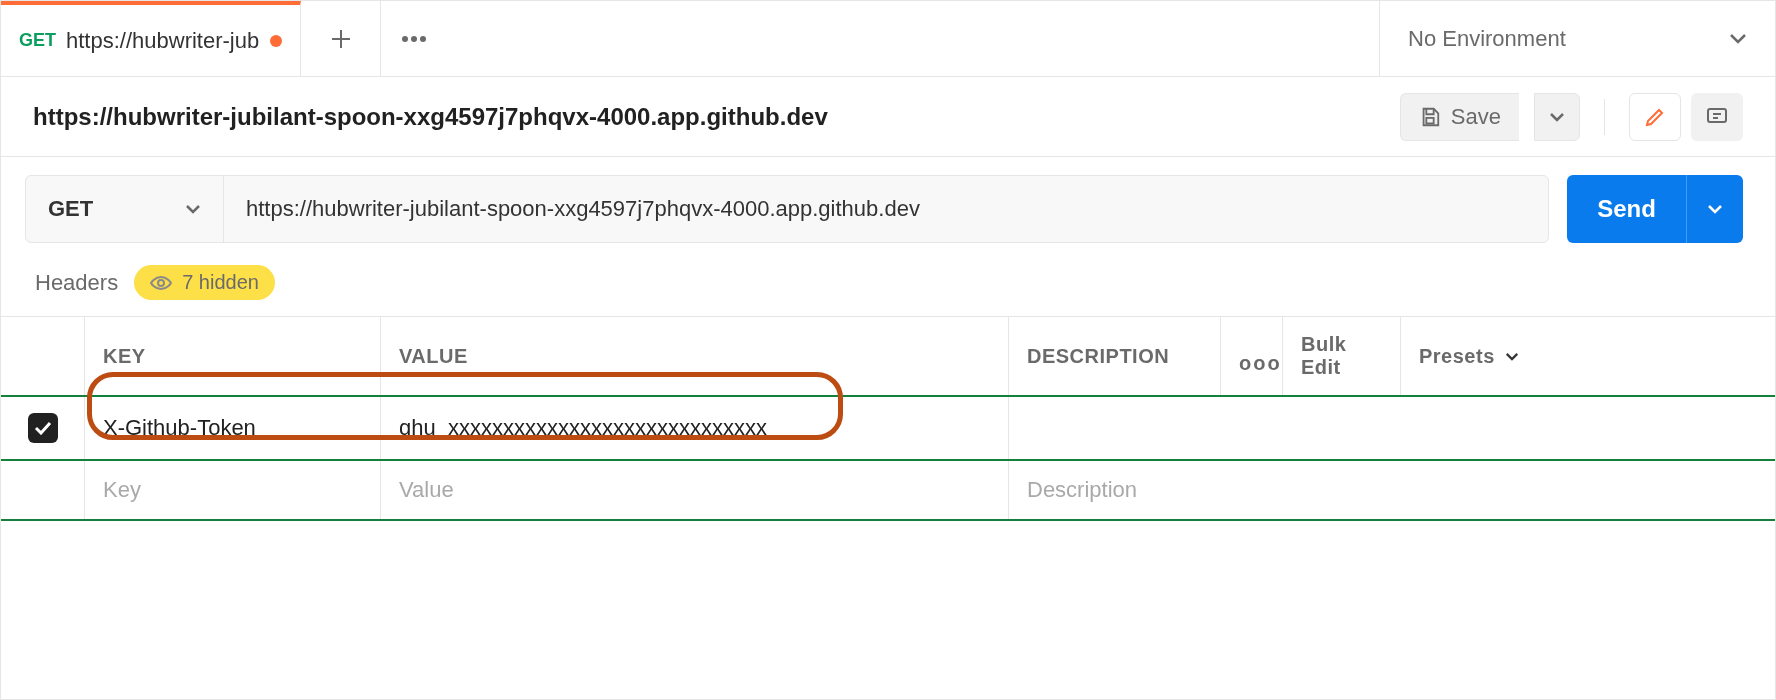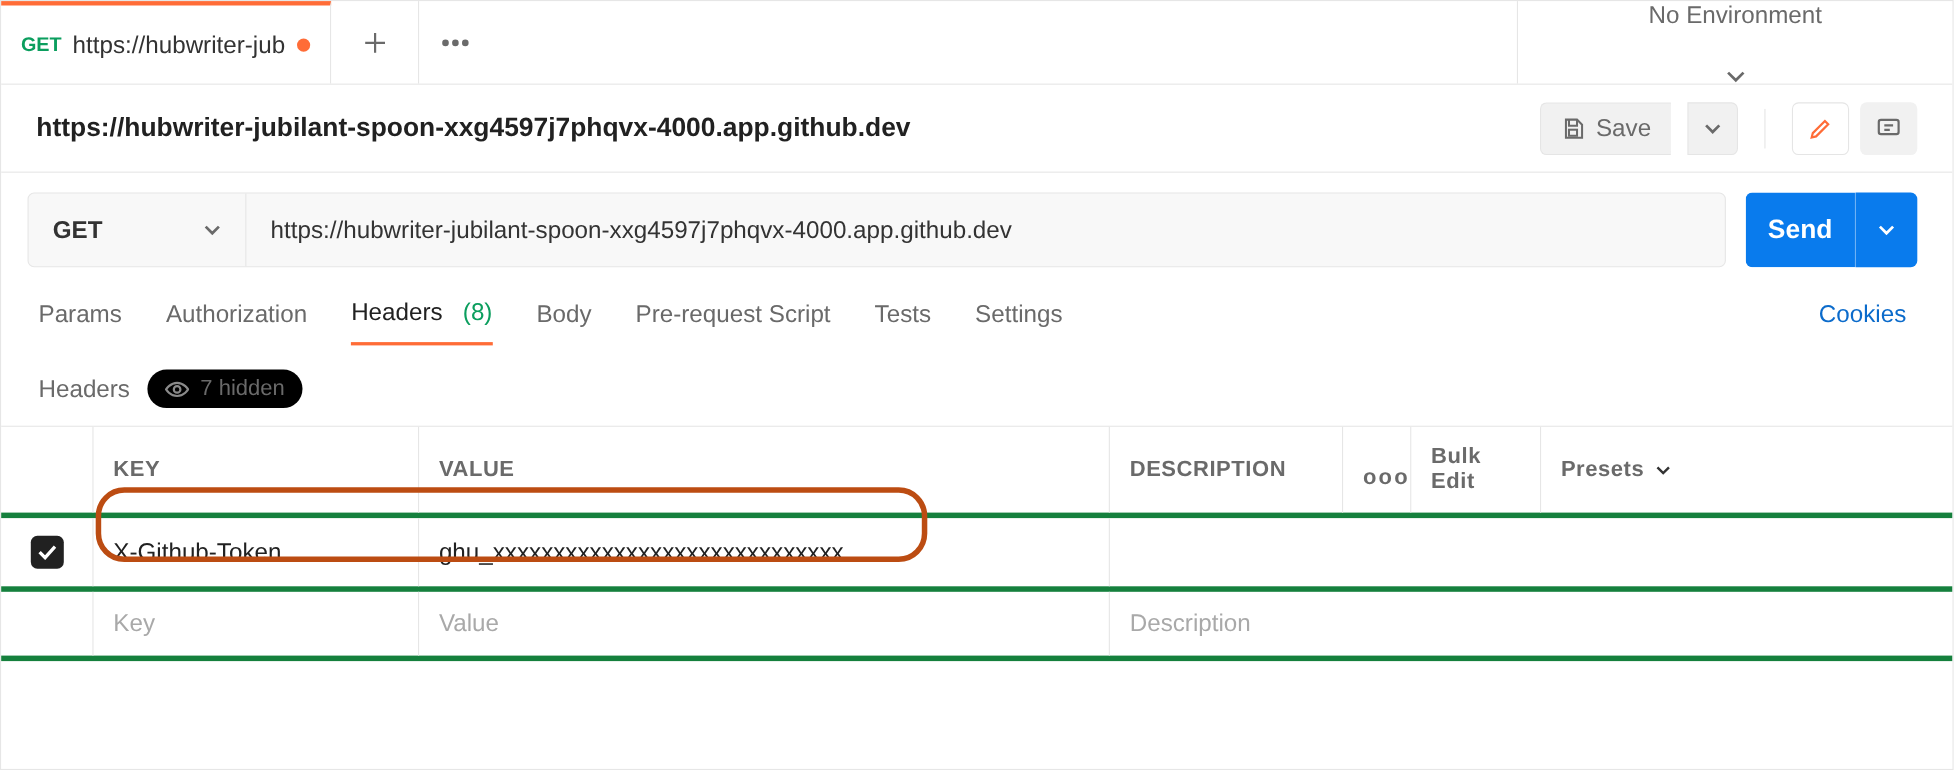--- a/index.html
+++ b/index.html
@@ -8,21 +8,21 @@
 
   
   .tabstrip { display:flex; align-items:stretch; height:76px; border-bottom:1px solid #e6e6e6; }
   .tab-overview { display:flex; align-items:center; gap:14px; padding:0 28px; width:308px; border-right:1px solid #e6e6e6; color:#6a6a6a; font-size:22px; }
   .tab-request { display:flex; align-items:center; gap:10px; padding:0 18px; width:300px; border-right:1px solid #e6e6e6; border-top:4px solid #ff6c37; position: relative; }
   .tab-request .method { color:#0b9e5e; font-weight:600; font-size:18px; }
   .tab-request .title { color:#333; font-size:22px; white-space:nowrap; overflow:hidden; text-overflow:clip; flex:1; }
   .dirty-dot { width:12px; height:12px; background:#ff6c37; border-radius:50%; }
   .tab-add { display:flex; align-items:center; justify-content:center; width:80px; border-right:1px solid #e6e6e6; color:#6a6a6a; font-size:30px; }
   .tab-more { display:flex; align-items:center; padding-left:20px; color:#6a6a6a; font-size:20px; letter-spacing:2px; }
-  .env-select { margin-left:auto; display:flex; align-items:center; padding:0 28px; color:#6a6a6a; border-left:1px solid #e6e6e6; width:396px; font-size:22px; justify-content:space-between;flex-direction:column; }
+  .env-select { margin-left:auto; display:flex; align-items:center; padding:0 28px; color:#6a6a6a; border-left:1px solid #e6e6e6; width:396px; font-size:22px; justify-content:space-between; }
   .chev { color:#6a6a6a; }
 
   
   .titlebar { display:flex; align-items:center; height:80px; padding:0 32px; border-bottom:1px solid #e6e6e6; }
   .req-title { font-weight:700; font-size:24px; }
   .titlebar .spacer { flex:1; }
   .btn-group { display:flex; align-items:center; gap:15px; }
   .btn-save { display:flex; align-items:center; gap:10px; background:#f1f1f1; border:1px solid #e5e5e5; border-right:none; border-radius:6px 0 0 6px; height:48px; padding:0 18px; color:#6a6a6a; font-size:22px; font-weight:500; }
   .btn-save-drop { display:flex; align-items:center; justify-content:center; background:#f1f1f1; border:1px solid #e5e5e5; border-radius:0 6px 6px 0; height:48px; width:46px; color:#6a6a6a; }
   .tb-sep { width:1px; height:36px; background:#e5e5e5; margin:0 24px; }
@@ -31,38 +31,38 @@
   .icon-btn.filled { background:#f1f1f1; }
   .icon-btn + .icon-btn { margin-left:10px; }
 
   
   .reqarea { padding:18px 32px 0 24px; }
   .reqbar { display:flex; gap:18px; }
   .method-url { flex:1; display:flex; background:#f8f8f8; border:1px solid #e6e6e6; border-radius:6px; height:68px; }
   .method-select { display:flex; align-items:center; justify-content:space-between; padding:0 22px; width:198px; border-right:1px solid #e6e6e6; font-size:22px; font-weight:600; color:#333; }
   .url-input { flex:1; display:flex; align-items:center; padding:0 22px; font-size:22px; color:#333; }
   .send-wrap { display:flex; height:68px; }
-  .send-btn { background:#097bed; color:#fff; font-size:24px; font-weight:600; display:flex; align-items:center; justify-content:center; width:100px; border-radius:6px 0 0 6px; border-right:1px solid rgba(255,255,255,0.25); }
+  .send-btn { background:#097bed; color:#fff; font-size:24px; font-weight:600; display:flex; align-items:center; justify-content:center; width:120px; border-radius:6px 0 0 6px; border-right:1px solid rgba(255,255,255,0.25); }
   .send-drop { background:#097bed; color:#fff; display:flex; align-items:center; justify-content:center; width:56px; border-radius:0 6px 6px 0; }
 
   
   .tabs-row { display:flex; align-items:center; gap:40px; padding:28px 10px 0 10px; font-size:22px; color:#6a6a6a; }
   .tabs-row .tab { padding:0 0 14px 0; }
   .tabs-row .tab.active { color:#212121; border-bottom:3px solid #ff6c37; font-weight:500; }
   .tabs-row .tab .count { color:#0b9e5e; }
   .tabs-row .cookies { margin-left:auto; color:#0b6bcb; font-weight:500; }
 
   
   .hdr-section { display:flex; align-items:center; gap:16px; padding:22px 10px 16px 10px; }
   .hdr-section .label { font-size:22px; color:#6a6a6a; font-weight:500; }
-  .hidden-pill { display:flex; align-items:center; gap:10px; background:#000000; border-radius:18px; padding:6px 16px; color:#6a6a6a; font-size:20px;text-align:right; }
+  .hidden-pill { display:flex; align-items:center; gap:10px; background:#fde047; border-radius:18px; padding:6px 16px; color:#6a6a6a; font-size:20px;text-align:right; }
 
   
   .htable { border-top:1px solid #e6e6e6; }
-  .hrow { display:grid; grid-template-columns:84px 296px 628px 212px 62px 118px 152px; align-items:stretch; border-bottom:5px solid #15803d; font-size:22px; }
+  .hrow { display:grid; grid-template-columns:84px 296px 628px 212px 62px 118px 152px; align-items:stretch; border-bottom:2px solid #15803d; font-size:22px; }
   .hrow > div { padding:16px 18px; border-right:1px solid #e6e6e6; display:flex; align-items:center; }
   .hrow > div:last-child { border-right:none; }
   .hrow.head { color:#6a6a6a; font-weight:600; letter-spacing:0.5px; font-size:20px; }
   .hrow.head .k, .hrow.head .v, .hrow.head .d { text-transform:uppercase; }
   .hrow .chk { justify-content:center; border-right:1px solid #e6e6e6; }
   .checkbox { width:30px; height:30px; border-radius:6px; background:#212121; display:flex; align-items:center; justify-content:center; }
   .hrow.placeholder { color:#a9a9a9; }
   .more-dots { letter-spacing:2px; font-weight:700;margin-top:14px; }
   .presets { gap:10px; font-weight:600; }
   .bulk { font-weight:600; }
@@ -165,34 +165,20 @@
         <span>Send</span>
       </div>
       <div class="send-drop">
         <svg width="16" height="10" viewBox="0 0 16 10" fill="none" stroke="#ffffff" stroke-width="2.5">
             <path d="M2 2l6 6 6-6"></path>
           </svg>
       </div>
     </div>
   </div>
 
-  <div class="tabs-row">
-    <div class="tab">Params</div>
-    <div class="tab">Authorization</div>
-    <div class="tab active">
-      <span>Headers</span>
-      <span>&nbsp;</span>
-      <span class="count">(8)</span>
-    </div>
-    <div class="tab">Body</div>
-    <div class="tab">Pre-request Script</div>
-    <div class="tab">Tests</div>
-    <div class="tab">Settings</div>
-    <div class="tab cookies">Cookies</div>
-  </div>
 
   <div class="hdr-section">
     <span class="label">Headers</span>
     <div class="hidden-pill">
       <span>
         <svg width="22" height="16" viewBox="0 0 22 16" fill="none" stroke="#8a8a8a" stroke-width="2">
             <path d="M1 8s3.5-6 10-6 10 6 10 6-3.5 6-10 6S1 8 1 8z"></path>
             <circle critic="" cx="11" cy="8" r="3"></circle>
           </svg>
       </span>

